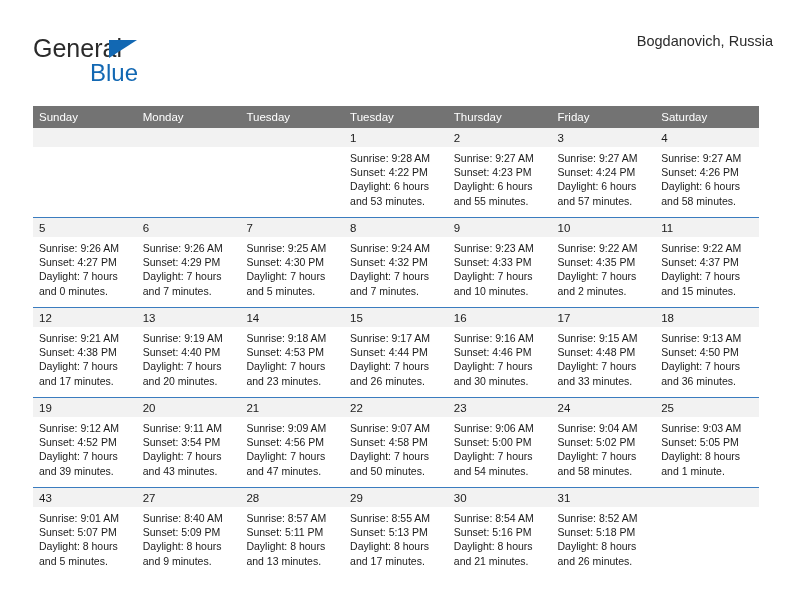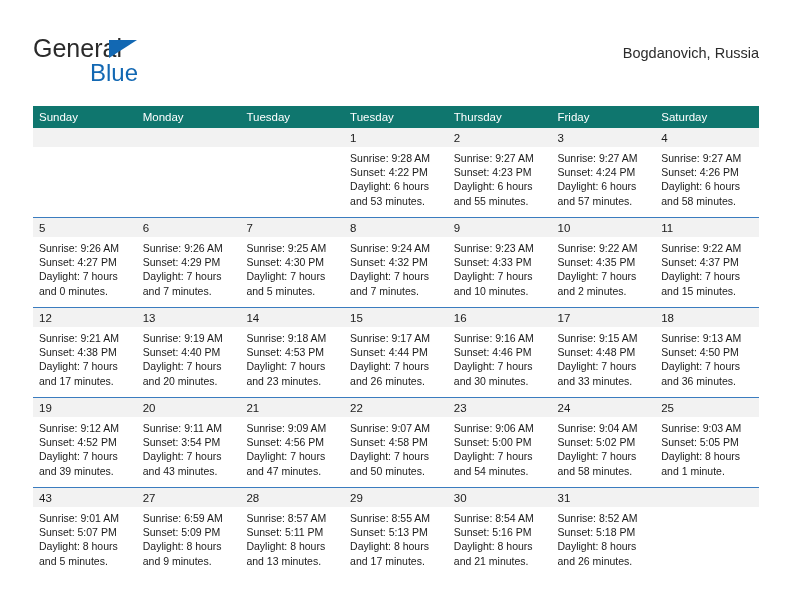--- a/index.html
+++ b/index.html
@@ -19,21 +19,21 @@
     width: 792px;
     height: 612px;
     box-sizing: border-box;
   }
 
   
   .header {
     position: absolute;
     left: 33px;
     top: 30px;
-    right: 33px;
+    right: 19px;
     height: 68px;
   }
   .brand {
     position: absolute;
     left: 0;
     top: 4px;
     width: 220px;
     height: 60px;
   }
   .brand-general {
@@ -74,35 +74,35 @@
   .cal-title {
     font-size: 28px;
     color: #1a1a1a;
     line-height: 34px;
     white-space: nowrap;
   }
   .cal-subtitle {
     font-size: 14.5px;
     color: #2b2b2b;
     line-height: 22px;
-    margin-top: 12px;
+    margin-top: 0;
     white-space: nowrap;
   }
 
   
   .calendar {
     position: absolute;
     left: 33px;
     top: 106px;
     width: 726px;
     border-collapse: collapse;
     table-layout: fixed;
   }
   .calendar th {
-    background: #0f766e;
+    background: #737373;
     color: #ffffff;
     font-size: 11.5px;
     font-weight: normal;
     text-align: left;
     padding: 5px 0 5px 6px;
     height: 20px;
     box-sizing: border-box;
   }
   .calendar td {
     vertical-align: top;
@@ -493,21 +493,21 @@
                 <div>Sunset: 5:07 PM</div>
                 <div>Daylight: 8 hours</div>
                 <div>and 5 minutes.</div>
               </div>
             </div>
           </td>
           <td>
             <div class="cell-inner">
               <div class="daynum-band">27</div>
               <div class="details">
-                <div>Sunrise: 6:59 AM</div>
+                <div>Sunrise: 8:40 AM</div>
                 <div>Sunset: 5:09 PM</div>
                 <div>Daylight: 8 hours</div>
                 <div>and 9 minutes.</div>
               </div>
             </div>
           </td>
           <td>
             <div class="cell-inner">
               <div class="daynum-band">28</div>
               <div class="details">

